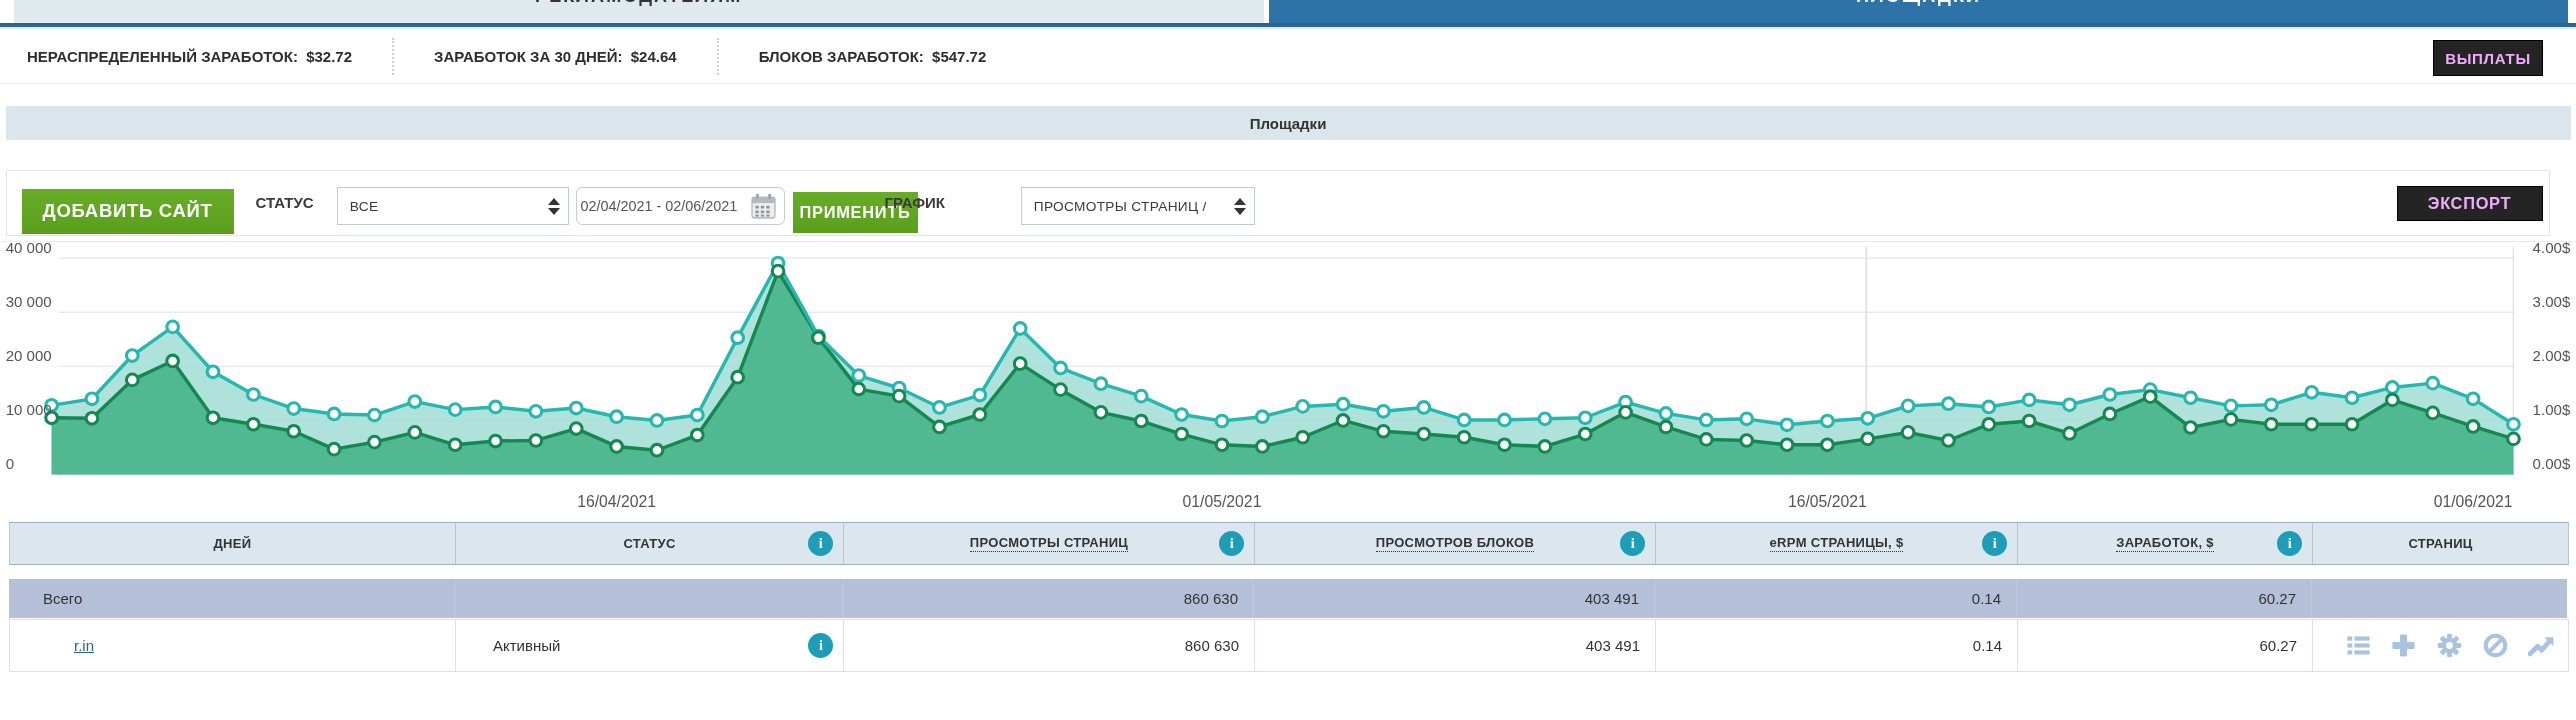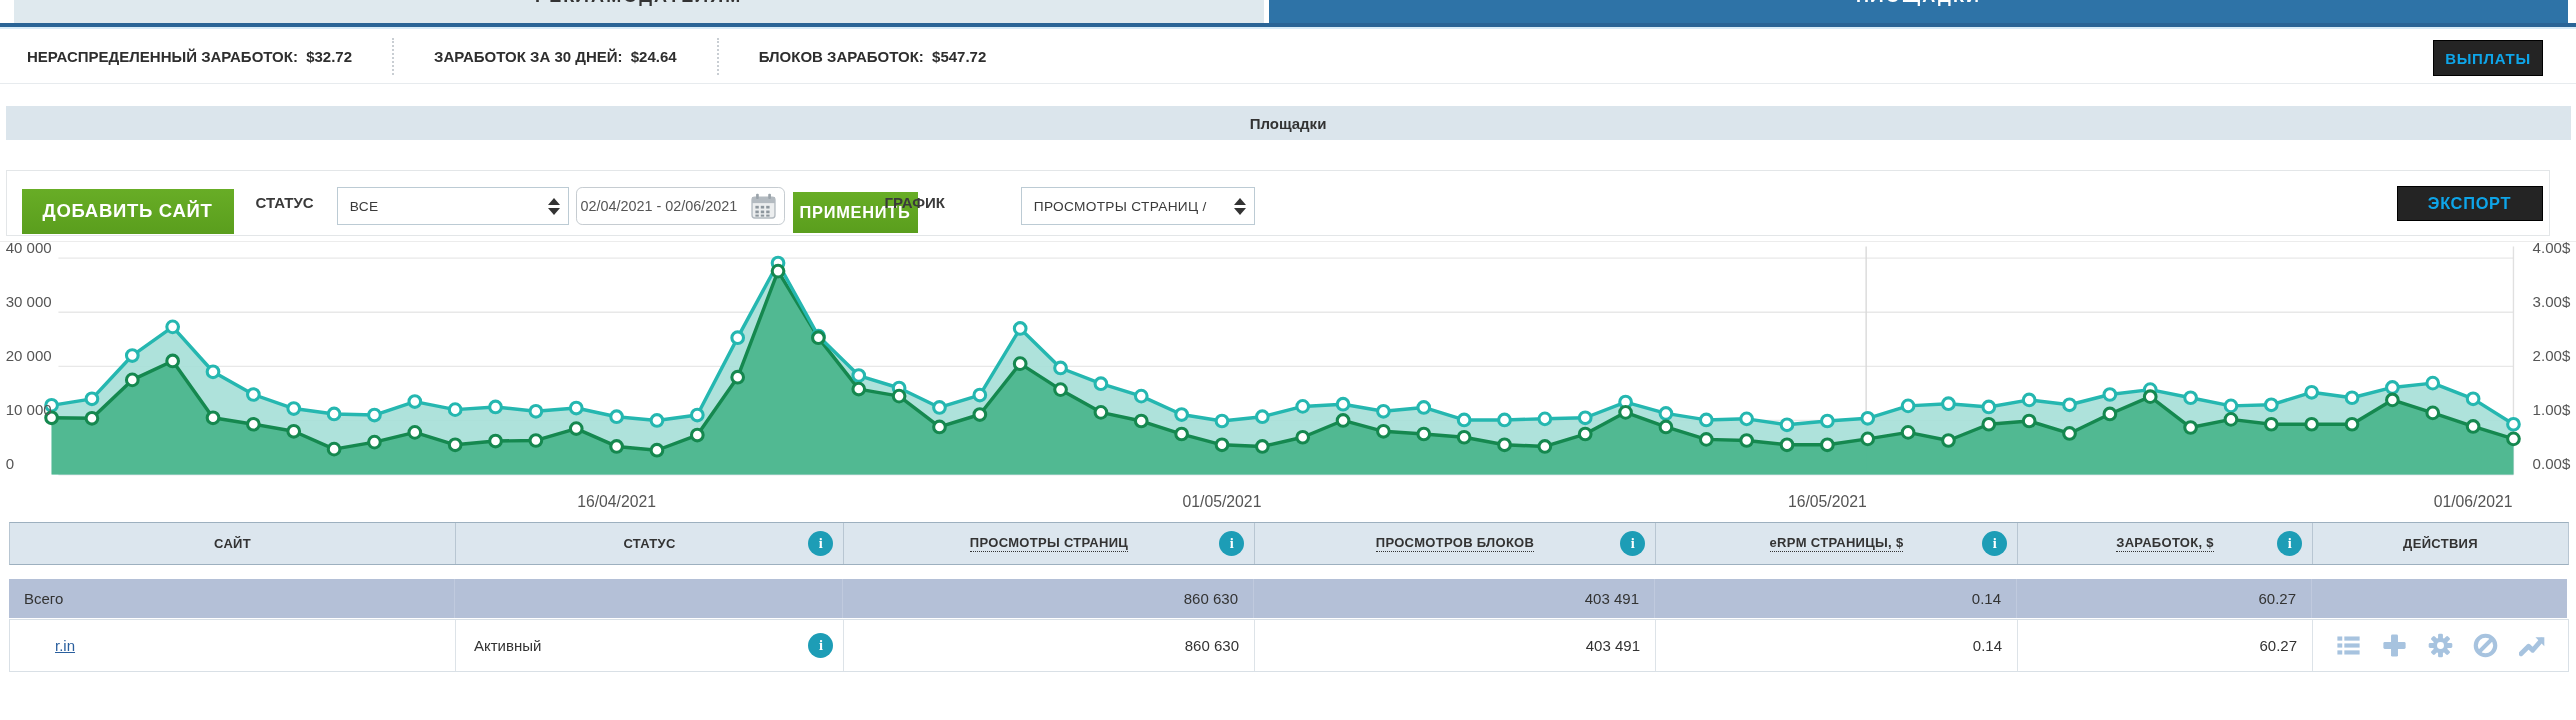--- a/index.html
+++ b/index.html
@@ -20,21 +20,21 @@
 
   
   .earnings{left:0;top:29px;width:2576px;height:54px;background:#fff;
             border-bottom:1.4px solid #e7ebee;display:flex;align-items:center;}
   .earn-item{display:flex;align-items:center;height:37px;padding:0 40px;
              border-right:2.1px dotted #c9ced3;font-size:15px;font-weight:bold;color:#2e2e2e;
              white-space:nowrap;}
   .earn-item:first-child{padding-left:27px;}
   .earn-item:last-child{border-right:none;}
   .earn-item .val{margin-left:8.2px;}
-  .btn-dark{background:#242424;color:#0ea5e9;font-weight:bold;font-size:15px;
+  .btn-dark{background:#242424;color:#f0abfc;font-weight:bold;font-size:15px;
             display:flex;align-items:center;justify-content:center;
             border:1.4px solid #000;cursor:pointer;letter-spacing:0.7px;}
   .payouts{left:2433px;top:40px;width:108px;height:34px;}
 
   
   .section-bar{left:5.5px;top:106px;width:2565px;height:34px;background:#dbe5ec;
                display:flex;align-items:center;justify-content:center;
                font-size:15px;font-weight:bold;color:#333;}
 
   
@@ -83,21 +83,21 @@
   .info-ic{width:25px;height:25px;border-radius:50%;background:#1d9db6;color:#fff;
            font-size:14.4px;font-weight:bold;display:flex;align-items:center;justify-content:center;
            font-family:"Liberation Serif",serif;cursor:pointer;flex:0 0 auto;}
   .th .info-ic{position:absolute;right:9.6px;top:8.2px;}
 
   .trow-total{left:9px;top:579px;width:2558px;height:39px;background:#b4c0d7;}
   .trow-total .td{border-right:0.7px solid #c0cade;}
   .trow-site{left:9px;top:619px;width:2558px;height:51px;background:#fff;
              border:0.7px solid #d9e0e6;}
   .trow-site .td{border-right:0.7px solid #dde3e8;}
-  .td{display:flex;align-items:center;position:relative;font-size:15px;color:#333;}
+  .td{display:flex;align-items:center;position:relative;font-size:15px;color:#333;margin-left:19px;}
   .td:last-child{border-right:none;}
   .td.num{justify-content:flex-end;padding-right:15px;}
   .td.first{padding-left:15px;}
   .site-link{color:#2a5f9e;text-decoration:underline;margin-left:45px;cursor:pointer;}
   .td .status-txt{padding-left:18px;flex:1;}
   .td .info-ic{margin-right:9.6px;}
   .actions{display:flex;align-items:center;justify-content:center;gap:20.6px;width:100%;}
   .actions svg{cursor:pointer;display:block;}
 </style>
 </head>
@@ -331,21 +331,21 @@
     <text x="3752" y="448" text-anchor="end" fill="#555" font-size="22" font-family="&quot;Liberation Sans&quot;,sans-serif">3.00$</text>
     <text x="3752" y="369" text-anchor="end" fill="#555" font-size="22" font-family="&quot;Liberation Sans&quot;,sans-serif">4.00$</text>
     <text x="899.8524590163935" y="740" text-anchor="middle" fill="#555" font-size="23" font-family="&quot;Liberation Sans&quot;,sans-serif">16/04/2021</text>
     <text x="1783.6229508196723" y="740" text-anchor="middle" fill="#555" font-size="23" font-family="&quot;Liberation Sans&quot;,sans-serif">01/05/2021</text>
     <text x="2667.3934426229507" y="740" text-anchor="middle" fill="#555" font-size="23" font-family="&quot;Liberation Sans&quot;,sans-serif">16/05/2021</text>
     <text x="3610.0819672131147" y="740" text-anchor="middle" fill="#555" font-size="23" font-family="&quot;Liberation Sans&quot;,sans-serif">01/06/2021</text>
   </svg>
 
 <div class="abs thead tgrid">
   <div class="th">
-    <span class="cap">САЙТ</span>
+    <span class="cap">ДНЕЙ</span>
   </div>
   <div class="th">
     <span class="cap">СТАТУС</span>
     <span class="info-ic">i</span>
   </div>
   <div class="th">
     <span class="cap sortable">ПРОСМОТРЫ СТРАНИЦ</span>
     <span class="info-ic">i</span>
   </div>
   <div class="th">
@@ -354,21 +354,21 @@
   </div>
   <div class="th">
     <span class="cap sortable">eRPM СТРАНИЦЫ, $</span>
     <span class="info-ic">i</span>
   </div>
   <div class="th">
     <span class="cap sortable">ЗАРАБОТОК, $</span>
     <span class="info-ic">i</span>
   </div>
   <div class="th">
-    <span class="cap">ДЕЙСТВИЯ</span>
+    <span class="cap">СТРАНИЦ</span>
   </div>
 </div>
 
 <div class="abs trow-total tgrid">
   <div class="td first">Всего</div>
   <div class="td"></div>
   <div class="td num">860 630</div>
   <div class="td num">403 491</div>
   <div class="td num">0.14</div>
   <div class="td num">60.27</div>

